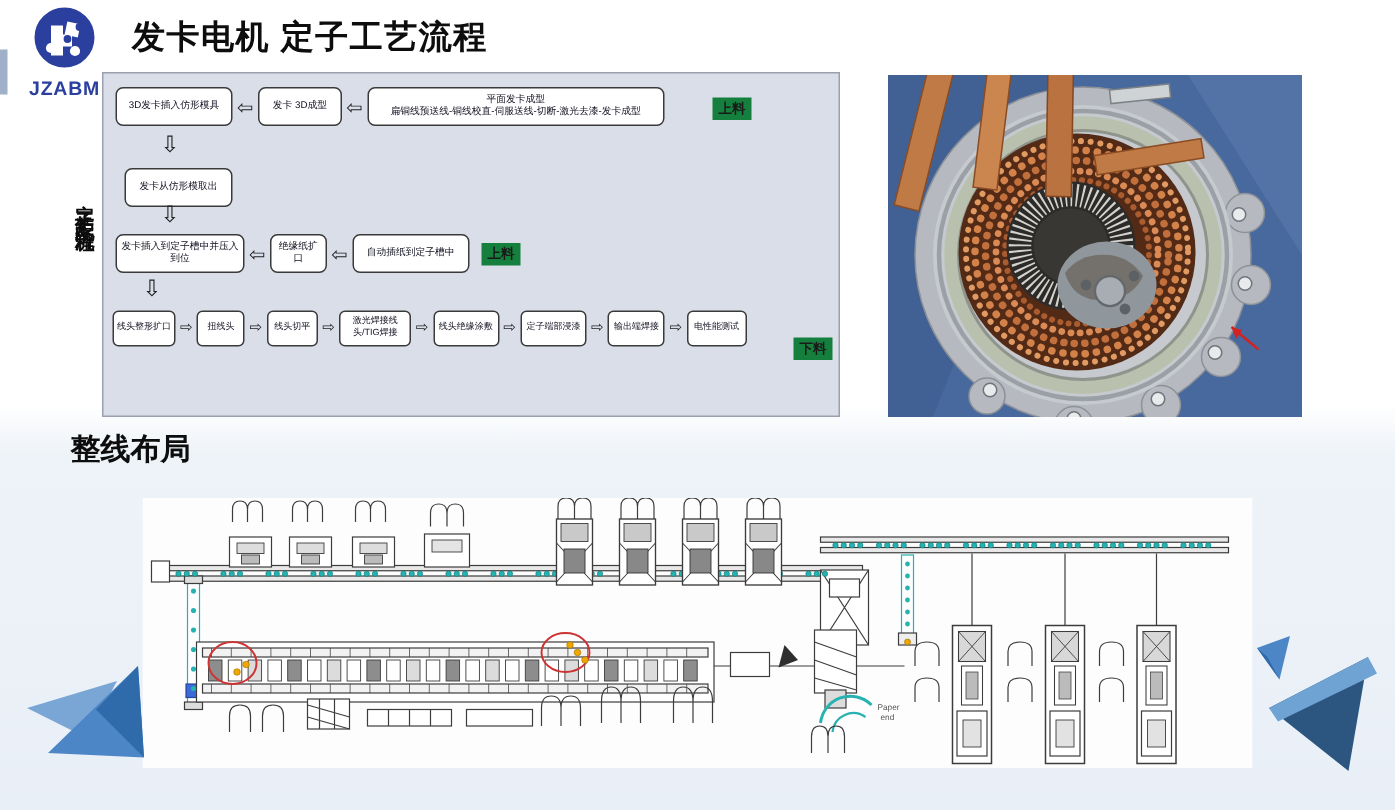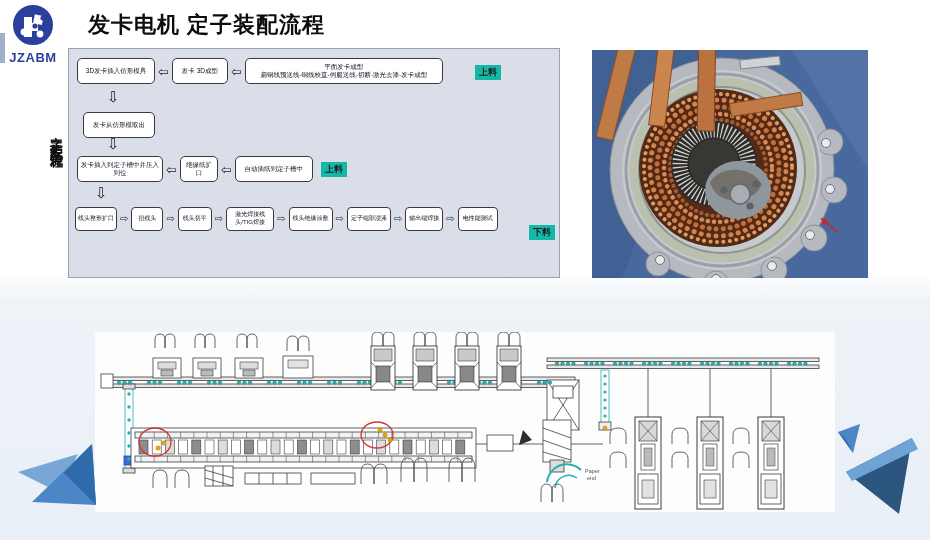--- a/index.html
+++ b/index.html
@@ -1,35 +1,35 @@
 <!DOCTYPE html>
 <html><head>
 <meta charset="utf-8">
 <style>
   html,body{margin:0;padding:0;background:#cfd4da;}
   .slide{position:relative;width:930px;height:540px;overflow:hidden;
     background:linear-gradient(180deg,#ffffff 0%,#ffffff 50%,#eef3f8 56%,#e9eff7 100%);
     font-family:"Liberation Sans","DejaVu Sans",sans-serif;color:#111;}
   
-  .logo-wrap{position:absolute;left:2px;top:4px;width:62px;text-align:center;}
+  .logo-wrap{position:absolute;left:12px;top:4px;width:62px;text-align:center;}
   .logo-text{font-size:13px;font-weight:bold;color:#2b3f9e;letter-spacing:0.5px;margin-top:-2px;font-family:"Liberation Sans",sans-serif;}
   .page-title{position:absolute;left:88px;top:10px;font-size:22px;font-weight:bold;letter-spacing:1px;color:#0d0d0d;}
   .left-accent{position:absolute;left:0;top:33px;width:5px;height:30px;background:#9fb0c8;}
   
   .fc-panel{position:absolute;left:68px;top:48px;width:492px;height:230px;background:#d9dee9;border:1px solid #9aa0ad;box-sizing:border-box;}
   .fc-side-label{position:absolute;left:47px;top:126px;writing-mode:vertical-rl;text-orientation:upright;
     font-size:13px;font-weight:bold;letter-spacing:4px;color:#0d0d0d;}
   .fc-row{position:absolute;display:flex;align-items:center;gap:3px;}
   .fbox{background:#fff;border:1px solid #3a3a3a;border-radius:5px;padding:2px 3px;font-size:6.5px;line-height:1.3;
     display:flex;flex-direction:column;align-items:center;justify-content:center;text-align:center;min-height:26px;box-sizing:border-box;color:#101020;}
   .fbox.small{font-size:6px;min-height:24px;border-radius:4px;padding:2px 2px;}
   .ha{font-size:13px;line-height:1;color:#222;flex:0 0 auto;}
   .ha.sm{font-size:10px;}
   .va{position:absolute;font-size:15px;line-height:1;color:#222;}
-  .fc-tag{position:absolute;font-size:9px;font-weight:bold;color:#1a1a1a;background:#14b8a6;padding:1px 4px;}
+  .fc-tag{position:absolute;font-size:9px;font-weight:bold;color:#1a1a1a;background:#15803d;padding:1px 4px;}
   
   .section-title{position:absolute;left:47px;top:286px;font-size:20px;font-weight:bold;color:#0d0d0d;}
   .photo-svg{position:absolute;left:592px;top:50px;width:276px;height:228px;}
   .layout-svg{position:absolute;left:95px;top:332px;width:740px;height:180px;}
   .deco-svg{position:absolute;left:0;top:0;width:930px;height:540px;pointer-events:none;}
 </style>
 </head>
 <body>
 
 <div class="slide">
@@ -41,21 +41,21 @@
       <circle cx="23" cy="21" r="19" fill="none" stroke="#2b3f9e" stroke-width="2"></circle>
       <path d="M14 13 h8 v6 h6 v8 h-6 v6 h-8 z" fill="#ffffff"></path>
       <path d="M24 11 h9 v9 h-9 z" fill="#ffffff" transform="rotate(12 28 15)"></path>
       <circle cx="14" cy="28" r="3.4" fill="#ffffff"></circle>
       <circle cx="30" cy="30" r="3.4" fill="#ffffff"></circle>
       <circle cx="33" cy="14" r="2.6" fill="#2b3f9e"></circle>
       <circle cx="25" cy="22" r="2.6" fill="#2b3f9e"></circle>
     </svg>
     <div class="logo-text">JZABM</div>
   </div>
-  <div class="page-title">发卡电机 定子装配流程</div>
+  <div class="page-title">发卡电机 定子工艺流程</div>
 
   <div class="fc-side-label">定子装配流程</div>
 
   <div class="fc-panel">
     <div class="fc-row" id="fc-row1" style="top:9px;left:8px;">
         <div class="fbox" style="width: 78px;">3D发卡插入仿形模具</div>
         <span class="ha">⇦</span>
         <div class="fbox" style="width: 56px;">发卡 3D成型</div>
         <span class="ha">⇦</span>
         <div class="fbox" style="width: 198px;">
@@ -156,20 +156,21 @@
       <rect x="138" y="48" width="72" height="13" fill="#c07a45" stroke="#8a4c24" stroke-width="1" transform="rotate(-9 174 54)"></rect>
       <rect x="148" y="8" width="40" height="9" fill="#cfd3d6" stroke="#7c8186" stroke-width="1" transform="rotate(-6 168 12)"></rect>
     </g>
 
     <g stroke="#d32222" fill="#d32222">
       <line x1="247" y1="183" x2="229" y2="168" stroke-width="1.6"></line>
       <polygon points="229,168 236,170 232,176" stroke="none"></polygon>
     </g>
   </svg>
 
+  <div class="section-title">整线布局</div>
 
   <svg id="layout" class="layout-svg" viewBox="0 0 740 180">
     <rect x="0" y="0" width="740" height="180" fill="#fdfdfe"></rect>
     <g id="lay-static" stroke="#3c3c3c" stroke-width="0.8" fill="none">
 
       <rect x="16" y="45" width="464" height="3.5" fill="#e8e8e8"></rect>
       <rect x="16" y="52" width="464" height="3.5" fill="#e8e8e8"></rect>
       <rect x="6" y="42" width="12" height="14" fill="#fff"></rect>
 
       <rect x="452" y="26" width="272" height="3.5" fill="#e8e8e8"></rect>

